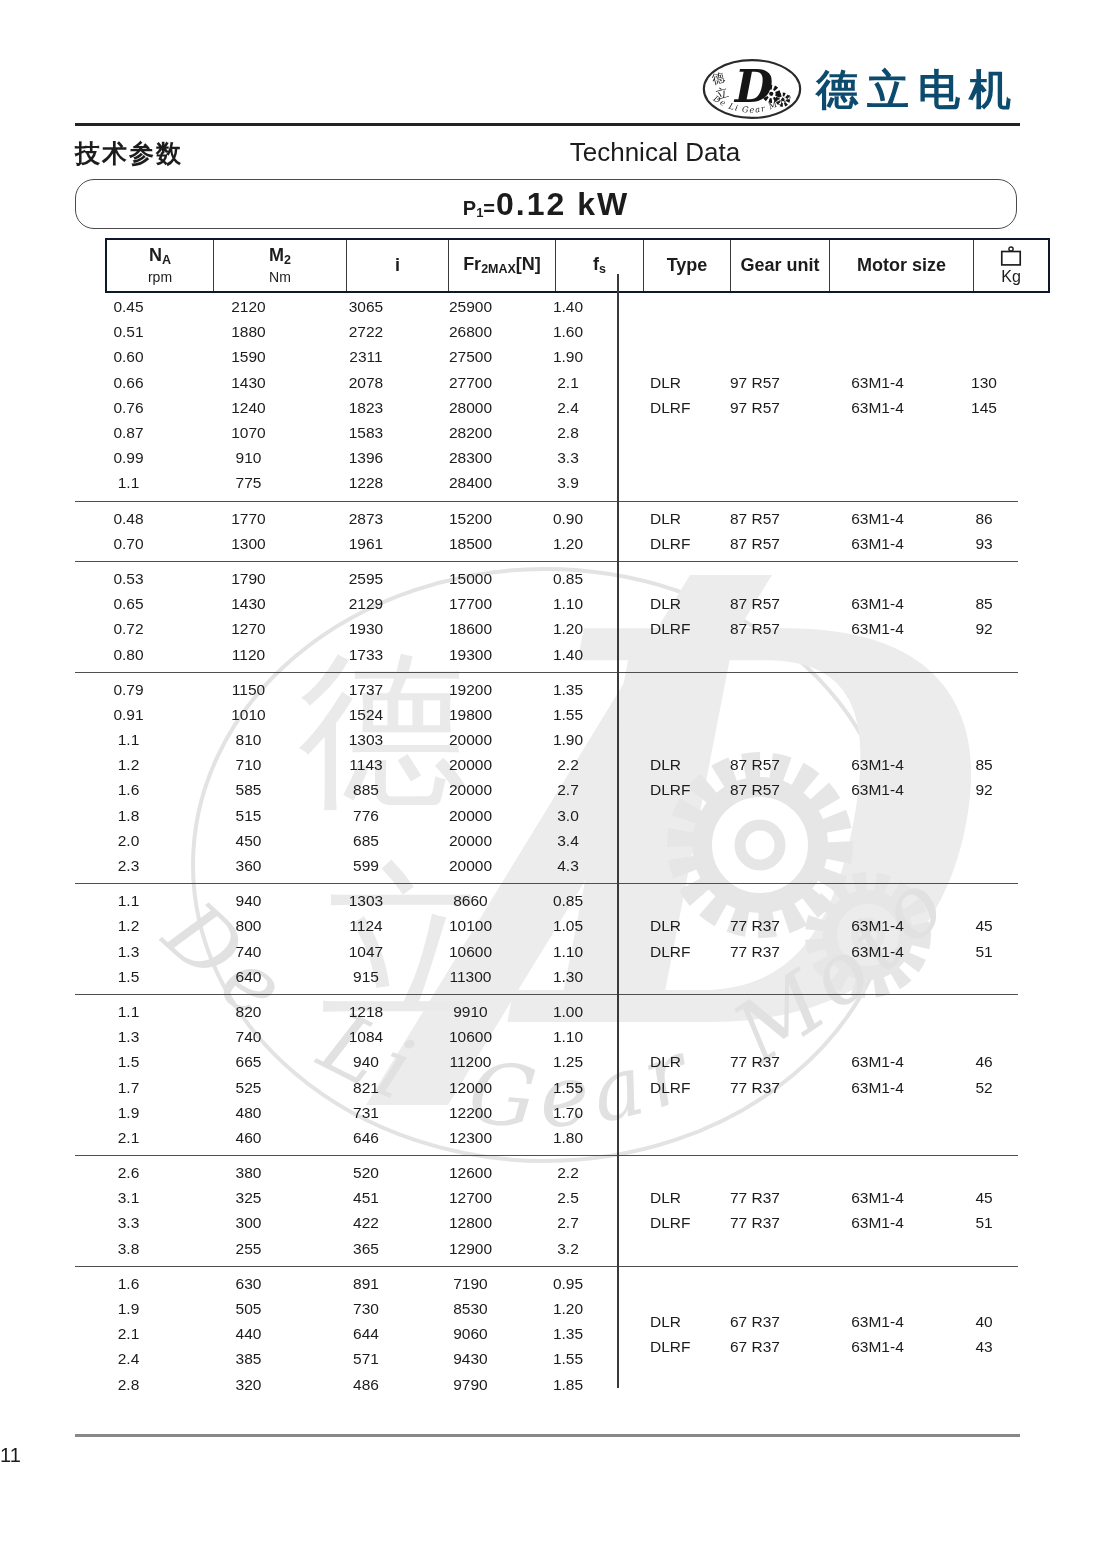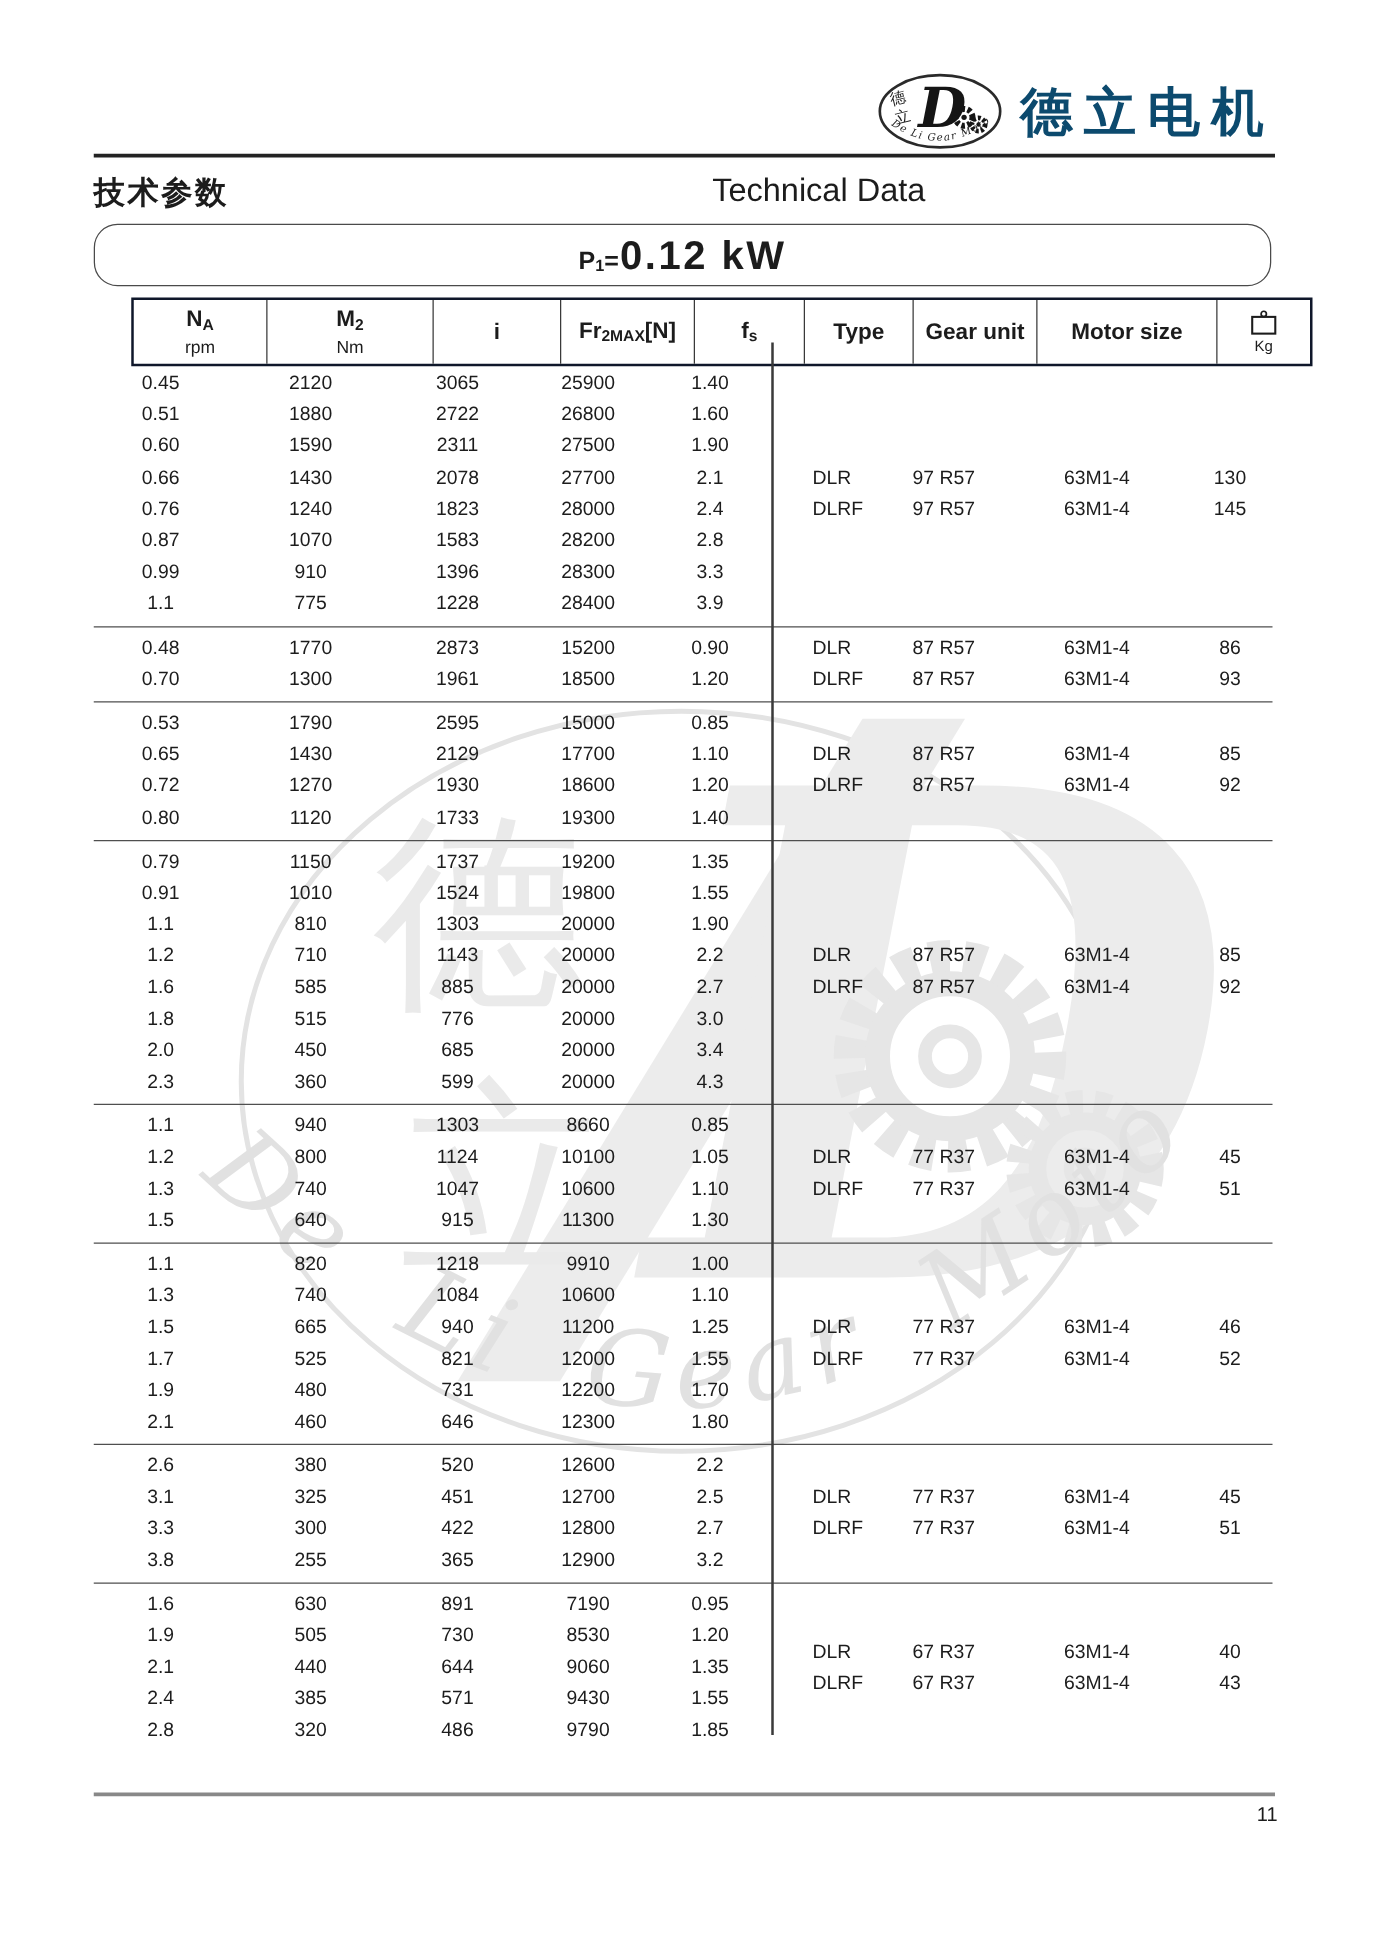--- a/index.html
+++ b/index.html
@@ -39,38 +39,38 @@
   .thead {
     top:238px; left:75px; width:941px; height:51px; border:2px solid #0f172a;
     display:grid; grid-template-columns:107px 133px 102px 107px 88px 87px 99px 144px auto;margin-left:30px;
   }
   .th { display:flex; flex-direction:column; align-items:center; justify-content:center; border-right:1.5px solid #3a3a3a; }
   .th:last-child { border-right:none; }
   .th-main { font-weight:bold; font-size:18px; line-height:1.05; white-space:nowrap; }
   .th-main sub { font-size:12.5px; font-weight:bold; vertical-align:-3px; letter-spacing:0; }
   .th-unit { font-size:14px; margin-top:1px; }
   .kg-icon { width:24px; height:21px; display:block; margin-bottom:1px; }
-  .th-kg-label { font-size:12px; }
+  .th-kg-label { font-size:16px; }
 
   
   .tbody { top:274px; left:75px; width:943px; padding-top:16px; }
   .vline { position:absolute; left:542px; top:0; bottom:14px; width:1.5px; background:#3a3a3a; }
   .group { display:flex; padding:4.5px 0; border-bottom:1.5px solid #4f4f4f; }
   .group:last-child { border-bottom:none; }
   .g-left { width:542px; }
   .d-row { height:25.2px; display:grid; grid-template-columns:107px 133px 102px 107px 88px; align-items:center; }
   .d-cell { text-align:center; font-size:15.5px; }
   .g-right { width:401px; display:flex; flex-direction:column; justify-content:center; }
   .v-row { height:25.2px; display:grid; grid-template-columns:88px 100px 145px 68px; align-items:center; }
   .v-cell { font-size:15.5px; text-align:center; }
   .v-type { text-align:left; padding-left:33px; }
 
   
   .rule-bottom { top:1434px; left:75px; width:945px; height:2.5px; background:#888888; }
-  .page-num { top:1444px; left:0; width:1022px; text-align:right; font-size:16px; }
+  .page-num { top:1444px; left:0; width:1022px; text-align:left; font-size:20px; }
 </style>
 </head>
 <body>
 
 <div class="page">
 
   <svg class="watermark" width="1100" height="1555" viewBox="0 0 1100 1555" aria-hidden="true">
     <ellipse cx="545" cy="865" rx="352" ry="296" fill="none" stroke="#e3e3e3" stroke-width="4"></ellipse>
     <polygon points="690,575 772,575 448,1105 366,1105" fill="#ececec"></polygon>
     <text x="382" y="788" font-family="DejaVu Serif, serif" font-size="168" fill="#eaeaea" text-anchor="middle">德</text>

